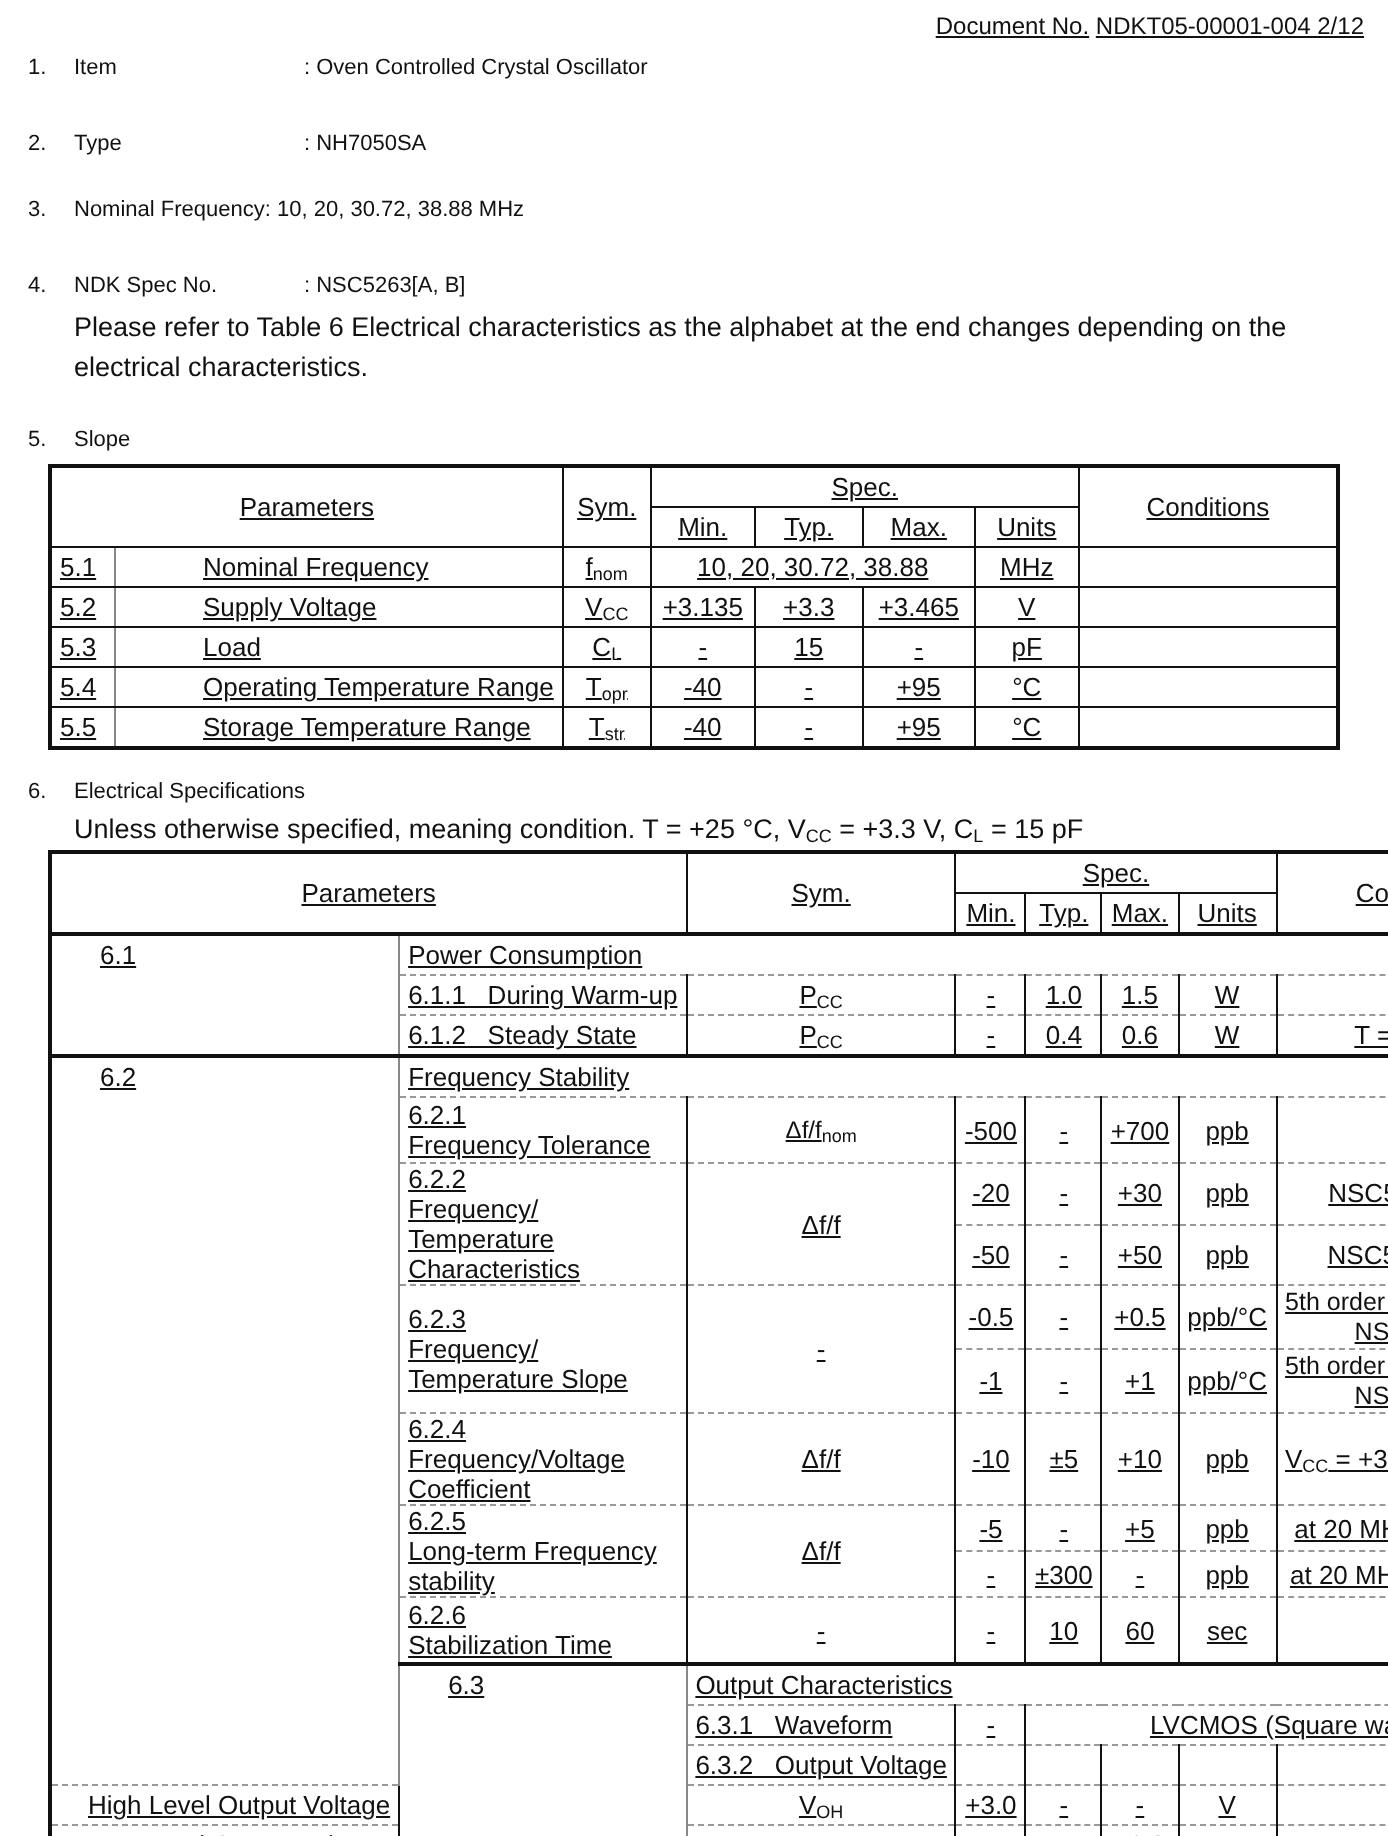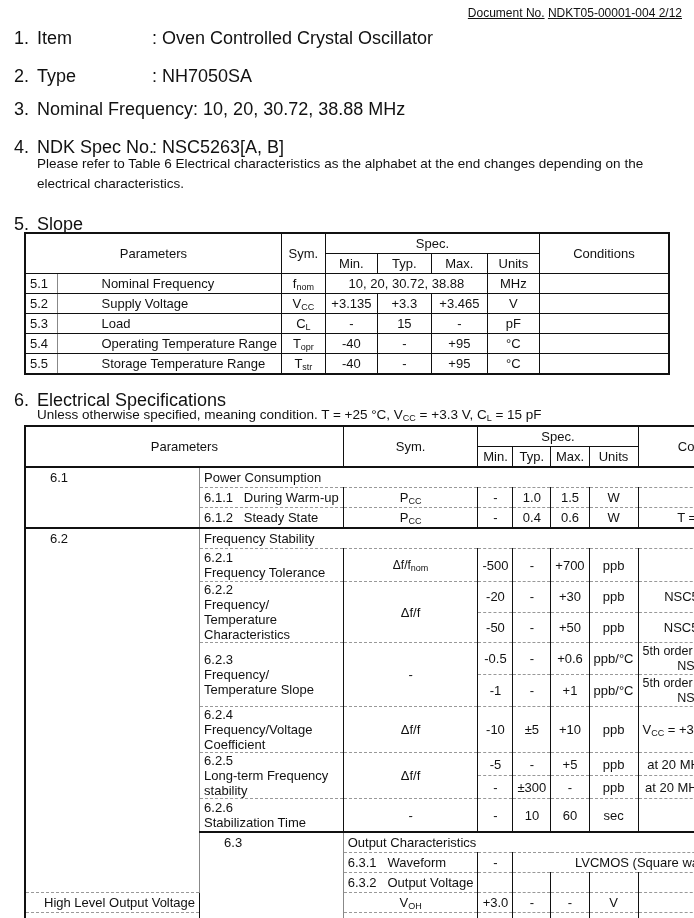--- a/index.html
+++ b/index.html
@@ -3,26 +3,26 @@
 <meta charset="utf-8">
 <style>
   html, body { margin:0; padding:0; background:#ffffff; }
   body {
     width:694px; height:918px; position:relative; overflow:hidden;
     font-family:"Liberation Sans", sans-serif; color:#111; font-size:13px;
   }
   .abs { position:absolute; }
   .docno { top:6px; right:12px; font-size:12px; }
   .docno span { text-decoration:underline; }
-  .sec { left:14px; font-size:18px; white-space:nowrap; }
+  .sec { left:14px; font-size:11px; white-space:nowrap; }
   .sec .num { display:inline-block; width:23px; }
   .sec .lbl { display:inline-block; }
   .para { left:37px; font-size:13.5px; width:640px; line-height:20px; }
 
-  table { border-collapse:collapse; position:absolute; font-size:13px; }
+  table { border-collapse:collapse; position:absolute; font-size:13px;text-decoration:underline; }
   td, th { padding:0 4px; height:19px; font-weight:normal; white-space:nowrap; }
   .c { text-align:center; }
   .l { text-align:left; }
   sub { font-size:9px; vertical-align:-2px; }
 
   
   #rating { left:24px; top:232px; width:646px; border:2px solid #111; }
   #rating td, #rating th { border:1px solid #111; }
   #rating .idx { border-right:1px solid #888; }
   #rating .name { border-left:none;padding-left:44px; }
@@ -231,21 +231,21 @@
   </tr>
   <tr>
     <td class="gname two" rowspan="2">
           <div>6.2.3</div>
           <div>Frequency/</div>
           <div>Temperature Slope</div>
         </td>
     <td class="c" rowspan="2">-</td>
     <td class="c" style="height:31px">-0.5</td>
     <td class="c">-</td>
-    <td class="c">+0.6</td>
+    <td class="c">+0.5</td>
     <td class="c">ppb/°C</td>
     <td class="c cond2">
           <div>5th order approximation</div>
           <div>NSC5263A</div>
         </td>
   </tr>
   <tr>
     <td class="c" style="height:31px">-1</td>
     <td class="c">-</td>
     <td class="c">+1</td>

